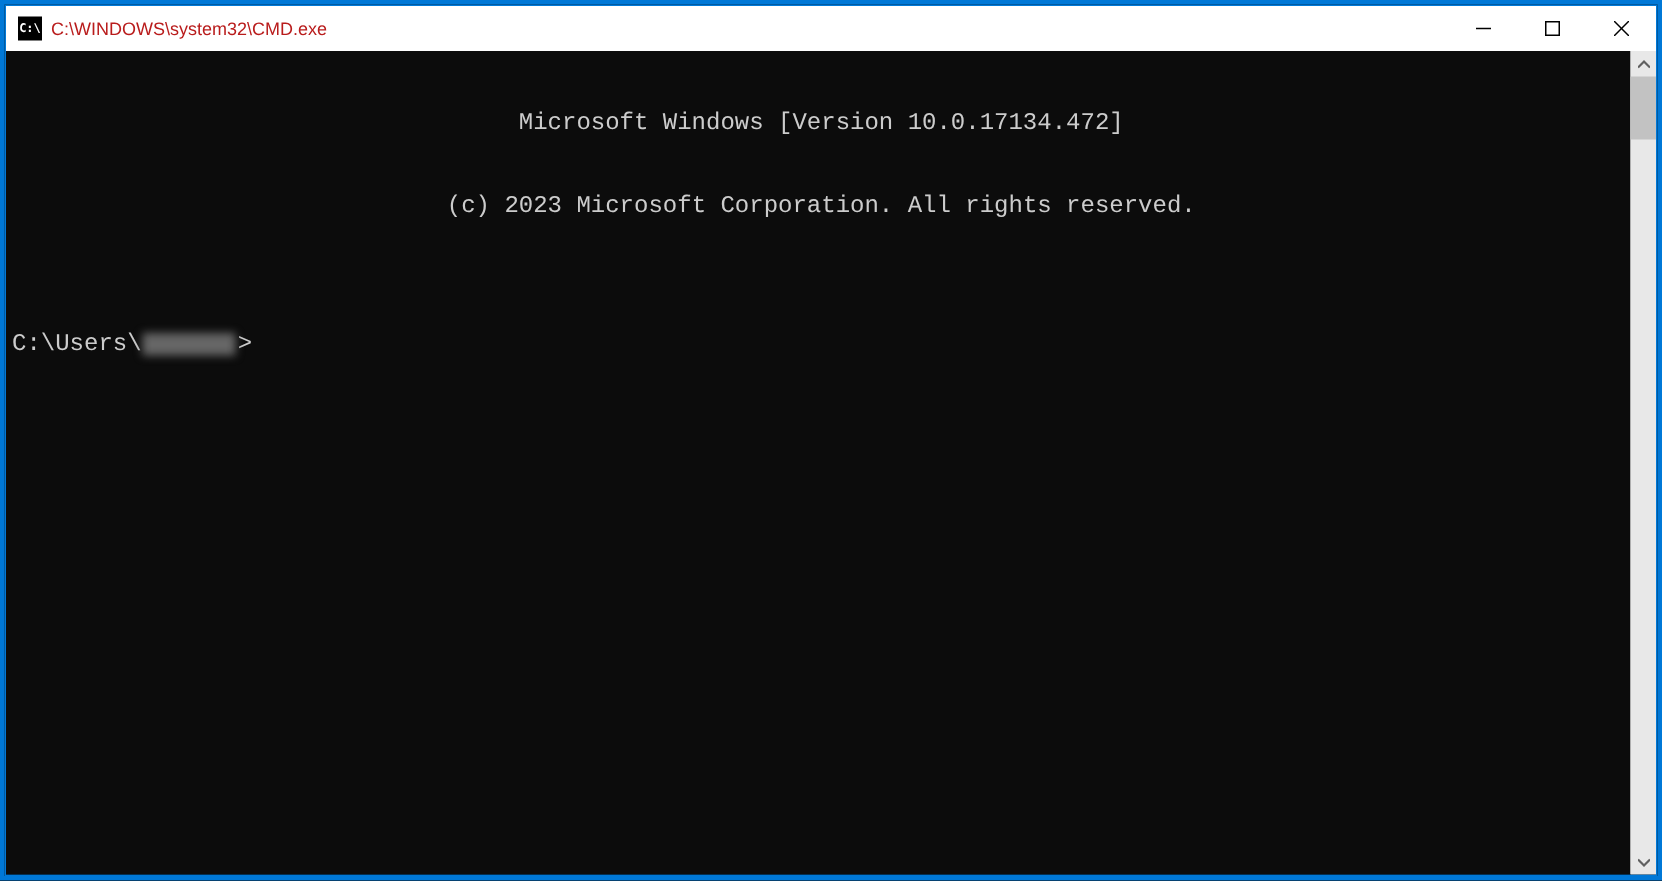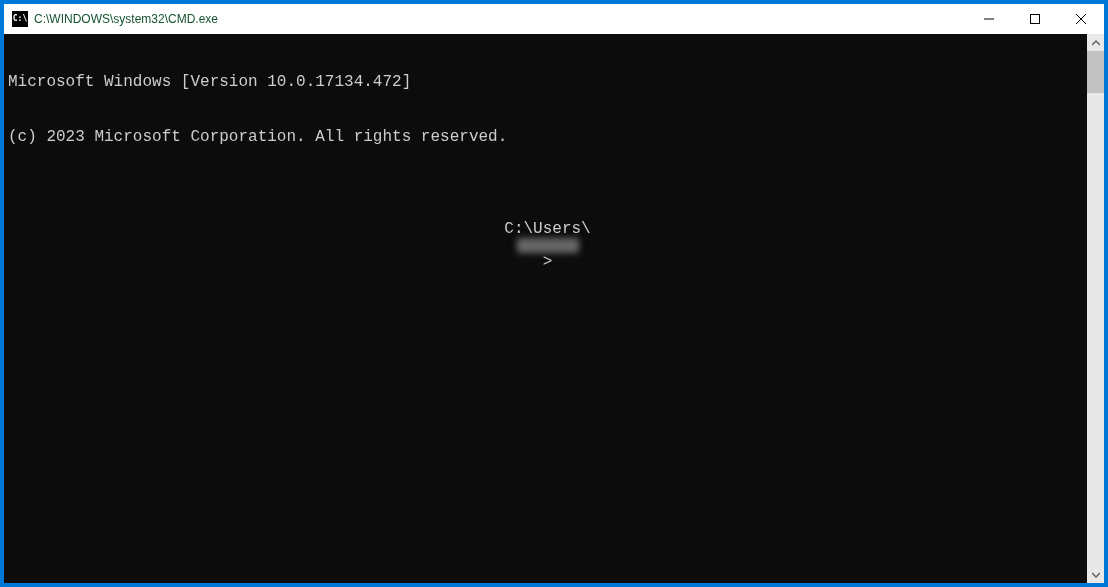--- a/index.html
+++ b/index.html
@@ -43,21 +43,21 @@
     }
     .titlebar-icon-text {
       color: #fff;
       font-size: 8px;
       font-family: Consolas, monospace;
       font-weight: bold;
       line-height: 1;
     }
     .titlebar-title {
       font-size: 12px;
-      color: #14532d;
+      color: #b91c1c;
       flex: 1;
     }
     .titlebar-buttons {
       display: flex;
       height: 100%;
     }
     .titlebar-btn {
       width: 46px;
       height: 100%;
       display: flex;
@@ -77,28 +77,28 @@
     .terminal {
       flex: 1;
       background: #0c0c0c;
       color: #cccccc;
       font-family: Consolas, "Courier New", monospace;
       font-size: 16px;
       line-height: 1.15;
       padding: 2px 0 0 4px;
       white-space: pre;
       overflow: hidden;
+      text-align: center;
     }
     .terminal-line {
       display: block;
     }
     .prompt-line {
       display: flex;
       align-items: center;
-      flex-direction: column;
     }
     .blurred-user {
       display: inline-block;
       width: 62px;
       height: 15px;
       background: #666;
       filter: blur(3px);
       margin: 0 1px;
       vertical-align: middle;
     }

